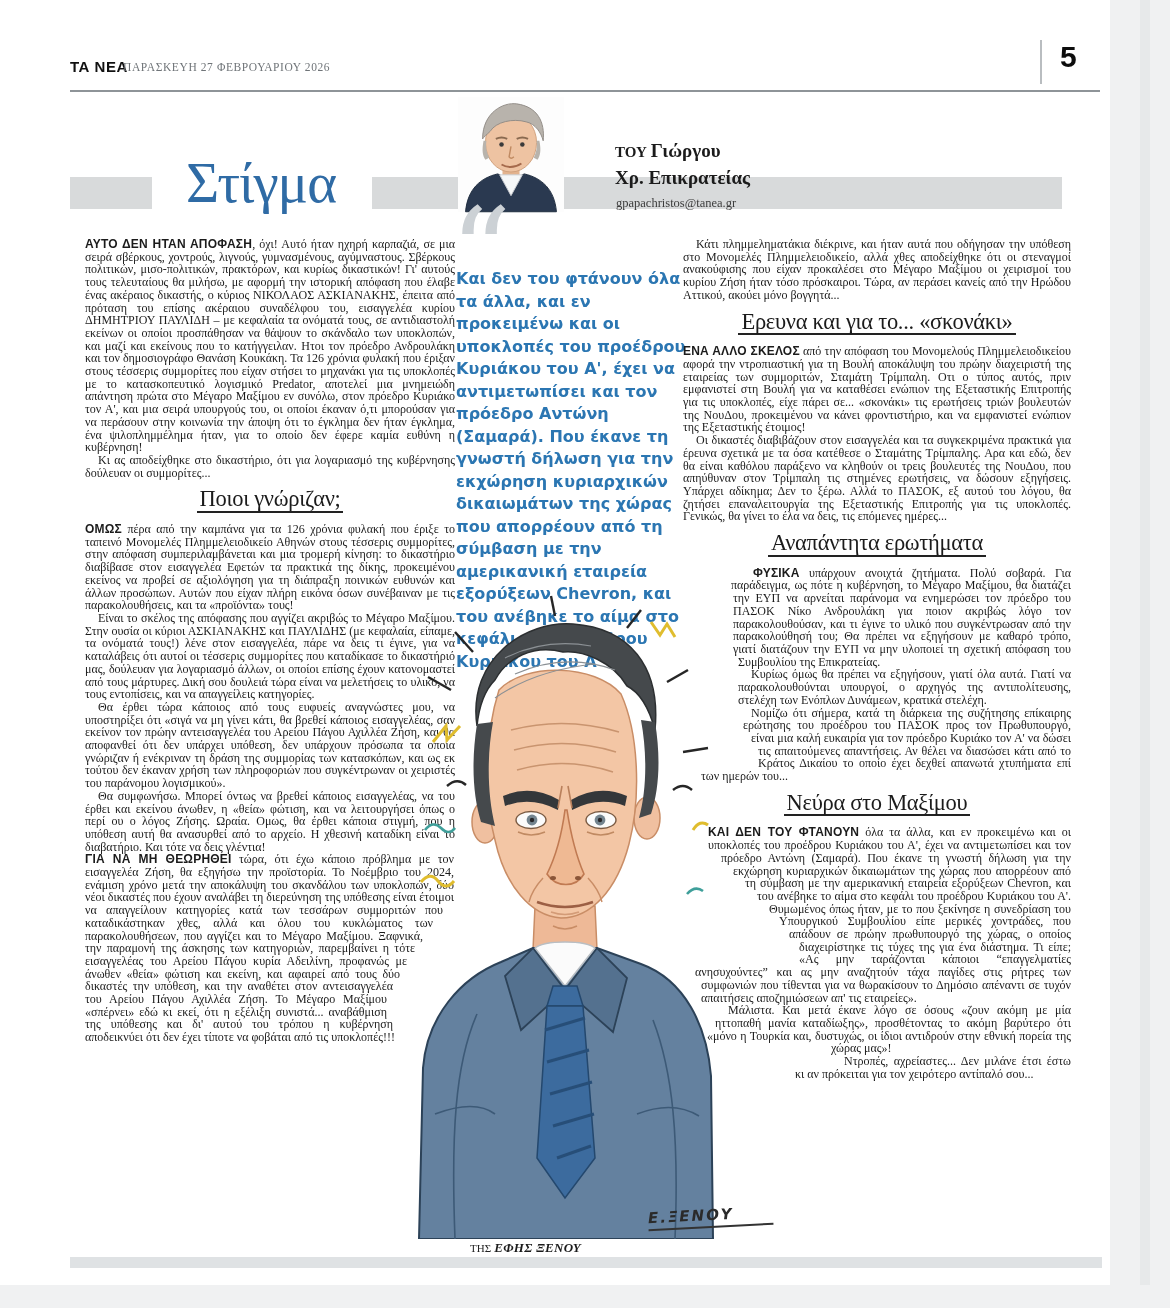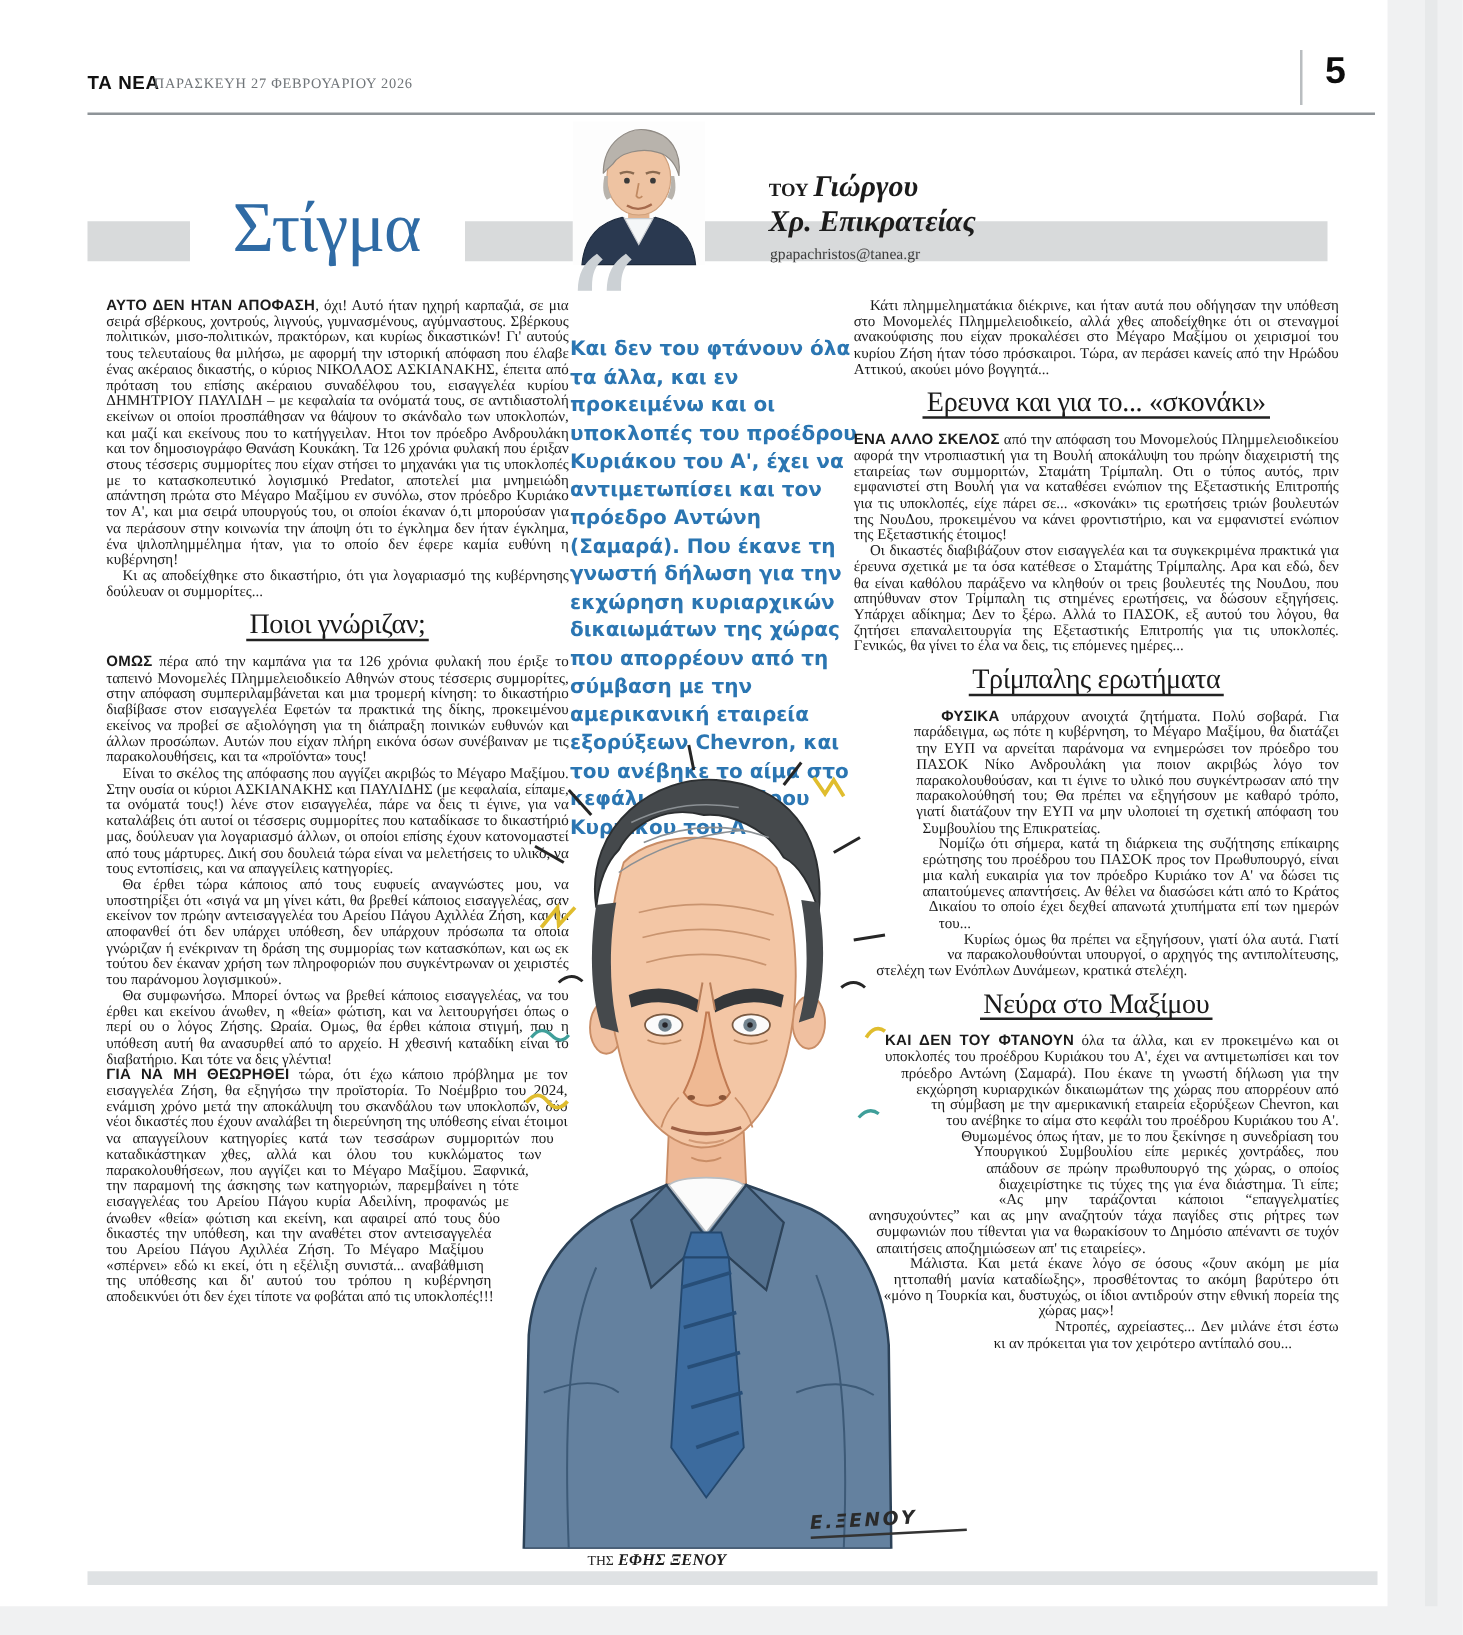--- a/index.html
+++ b/index.html
@@ -22,21 +22,21 @@
   .pageno{position:absolute;left:1060px;top:40px;font-family:"Liberation Sans",sans-serif;font-weight:bold;font-size:30px;color:#0d0d0d;}
 
   
   .mast-bar{position:absolute;top:177px;height:32px;background:var(--bar-gray);}
   .mast-bar.seg1{left:70px;width:82px;}
   .mast-bar.seg2{left:372px;width:690px;}
   .column-title{position:absolute;left:150px;top:150px;width:222px;text-align:center;font-size:57px;color:var(--title-blue);letter-spacing:-1px;}
   .photo{position:absolute;left:458px;top:94px;width:106px;height:121px;}
   .byline{position:absolute;left:615px;top:138px;line-height:25px;}
   .byline .pre{font-size:15px;font-weight:bold;}
-  .byline .nm{font-size:24px;font-weight:bold;font-style:italic;}
+  .byline .nm{font-size:19px;font-weight:bold;}
   .author-email{position:absolute;left:616px;top:196px;font-size:12.5px;color:#3c3c3c;text-decoration:none;}
 
   
   .col{position:absolute;text-align:justify;font-size:12px;line-height:12.7px;}
   .col p{margin:0;}
   .col p.ind{text-indent:13px;}
   .lead{font-family:"Liberation Sans",sans-serif;font-weight:bold;font-size:12px;letter-spacing:.2px;}
   h2.sec{font-weight:normal;font-size:22.5px;letter-spacing:-.3px;text-align:center;margin:14px 0 10px;}
   h2.sec span{display:inline-block;border-bottom:2px solid #222;padding:0 3px 5px;}
   h2.sec.first{margin-top:0;}
@@ -133,42 +133,42 @@
     <div class="qtext">Και δεν του φτάνουν όλα τα άλλα, και εν προκειμένω και οι υποκλοπές του προέδρου Κυριάκου του Α', έχει να αντιμετωπίσει και τον πρόεδρο Αντώνη (Σαμαρά). Που έκανε τη γνωστή δήλωση για την εκχώρηση κυριαρχικών δικαιωμάτων της χώρας που απορρέουν από τη σύμβαση με την αμερικανική εταιρεία εξορύξεων Chevron, και του ανέβηκε το αίμα στο κεφάλι του προέδρου Κυριάκου του Α'</div>
   </div>
 
   <div class="col" id="col-right">
     <p class="ind">Κάτι πλημμεληματάκια διέκρινε, και ήταν αυτά που οδήγησαν την υπόθεση στο Μονομελές Πλημμελειοδικείο, αλλά χθες αποδείχθηκε ότι οι στεναγμοί ανακούφισης που είχαν προκαλέσει στο Μέγαρο Μαξίμου οι χειρισμοί του κυρίου Ζήση ήταν τόσο πρόσκαιροι. Τώρα, αν περάσει κανείς από την Ηρώδου Αττικού, ακούει μόνο βογγητά...</p>
 
     <h2 class="sec"><span>Ερευνα και για το... «σκονάκι»</span></h2>
     <p><span class="lead">ΕΝΑ ΑΛΛΟ ΣΚΕΛΟΣ</span><span> από την απόφαση του Μονομελούς Πλημμελειοδικείου αφορά την ντροπιαστική για τη Βουλή αποκάλυψη του πρώην διαχειριστή της εταιρείας των συμμοριτών, Σταμάτη Τρίμπαλη. Οτι ο τύπος αυτός, πριν εμφανιστεί στη Βουλή για να καταθέσει ενώπιον της Εξεταστικής Επιτροπής για τις υποκλοπές, είχε πάρει σε... «σκονάκι» τις ερωτήσεις τριών βουλευτών της ΝουΔου, προκειμένου να κάνει φροντιστήριο, και να εμφανιστεί ενώπιον της Εξεταστικής έτοιμος!</span></p>
     <p class="ind">Οι δικαστές διαβιβάζουν στον εισαγγελέα και τα συγκεκριμένα πρακτικά για έρευνα σχετικά με τα όσα κατέθεσε ο Σταμάτης Τρίμπαλης. Αρα και εδώ, δεν θα είναι καθόλου παράξενο να κληθούν οι τρεις βουλευτές της ΝουΔου, που απηύθυναν στον Τρίμπαλη τις στημένες ερωτήσεις, να δώσουν εξηγήσεις. Υπάρχει αδίκημα; Δεν το ξέρω. Αλλά το ΠΑΣΟΚ, εξ αυτού του λόγου, θα ζητήσει επαναλειτουργία της Εξεταστικής Επιτροπής για τις υποκλοπές. Γενικώς, θα γίνει το έλα να δεις, τις επόμενες ημέρες...</p>
 
-    <h2 class="sec"><span>Τρίμπαλης ερωτήματα</span></h2>
+    <h2 class="sec"><span>Αναπάντητα ερωτήματα</span></h2>
     <div>
         <i style="float: left; clear: left; width: 70px; height: 12.7px;"></i>
         <i style="float: left; clear: left; width: 48px; height: 12.7px;"></i>
         <i style="float: left; clear: left; width: 40px; height: 12.7px;"></i>
         <i style="float: left; clear: left; width: 36px; height: 12.7px;"></i>
         <i style="float: left; clear: left; width: 40px; height: 12.7px;"></i>
         <i style="float: left; clear: left; width: 45px; height: 12.7px;"></i>
         <i style="float: left; clear: left; width: 50px; height: 12.7px;"></i>
         <i style="float: left; clear: left; width: 42px; height: 12.7px;"></i>
         <i style="float: left; clear: left; width: 36px; height: 12.7px;"></i>
         <i style="float: left; clear: left; width: 40px; height: 12.7px;"></i>
         <i style="float: left; clear: left; width: 45px; height: 12.7px;"></i>
         <i style="float: left; clear: left; width: 10px; height: 12.7px;"></i>
         <i style="float: left; clear: left; width: 55px; height: 12.7px;"></i>
         <i style="float: left; clear: left; width: 60px; height: 12.7px;"></i>
         <i style="float: left; clear: left; width: 68px; height: 12.7px;"></i>
         <i style="float: left; clear: left; width: 75px; height: 12.7px;"></i>
         <i style="float: left; clear: left; width: 18px; height: 12.7px;"></i>
       <p><span class="lead">ΦΥΣΙΚΑ</span><span> υπάρχουν ανοιχτά ζητήματα. Πολύ σοβαρά. Για παράδειγμα, ως πότε η κυβέρνηση, το Μέγαρο Μαξίμου, θα διατάζει την ΕΥΠ να αρνείται παράνομα να ενημερώσει τον πρόεδρο του ΠΑΣΟΚ Νίκο Ανδρουλάκη για ποιον ακριβώς λόγο τον παρακολουθούσαν, και τι έγινε το υλικό που συγκέντρωσαν από την παρακολούθησή του; Θα πρέπει να εξηγήσουν με καθαρό τρόπο, γιατί διατάζουν την ΕΥΠ να μην υλοποιεί τη σχετική απόφαση του Συμβουλίου της Επικρατείας.</span></p>
+      <p class="ind">Κυρίως όμως θα πρέπει να εξηγήσουν, γιατί όλα αυτά. Γιατί να παρακολουθούνται υπουργοί, ο αρχηγός της αντιπολίτευσης, στελέχη των Ενόπλων Δυνάμεων, κρατικά στελέχη.</p>
       <p class="ind">Νομίζω ότι σήμερα, κατά τη διάρκεια της συζήτησης επίκαιρης ερώτησης του προέδρου του ΠΑΣΟΚ προς τον Πρωθυπουργό, είναι μια καλή ευκαιρία για τον πρόεδρο Κυριάκο τον Α' να δώσει τις απαιτούμενες απαντήσεις. Αν θέλει να διασώσει κάτι από το Κράτος Δικαίου το οποίο έχει δεχθεί απανωτά χτυπήματα επί των ημερών του...</p>
-      <p class="ind">Κυρίως όμως θα πρέπει να εξηγήσουν, γιατί όλα αυτά. Γιατί να παρακολουθούνται υπουργοί, ο αρχηγός της αντιπολίτευσης, στελέχη των Ενόπλων Δυνάμεων, κρατικά στελέχη.</p>
     </div>
 
     <h2 class="sec"><span>Νεύρα στο Μαξίμου</span></h2>
     <div>
         <i style="float: left; clear: left; width: 1px; height: 12.7px;"></i>
         <i style="float: left; clear: left; width: 12px; height: 12.7px;"></i>
         <i style="float: left; clear: left; width: 25px; height: 12.7px;"></i>
         <i style="float: left; clear: left; width: 38px; height: 12.7px;"></i>
         <i style="float: left; clear: left; width: 50px; height: 12.7px;"></i>
         <i style="float: left; clear: left; width: 62px; height: 12.7px;"></i>

